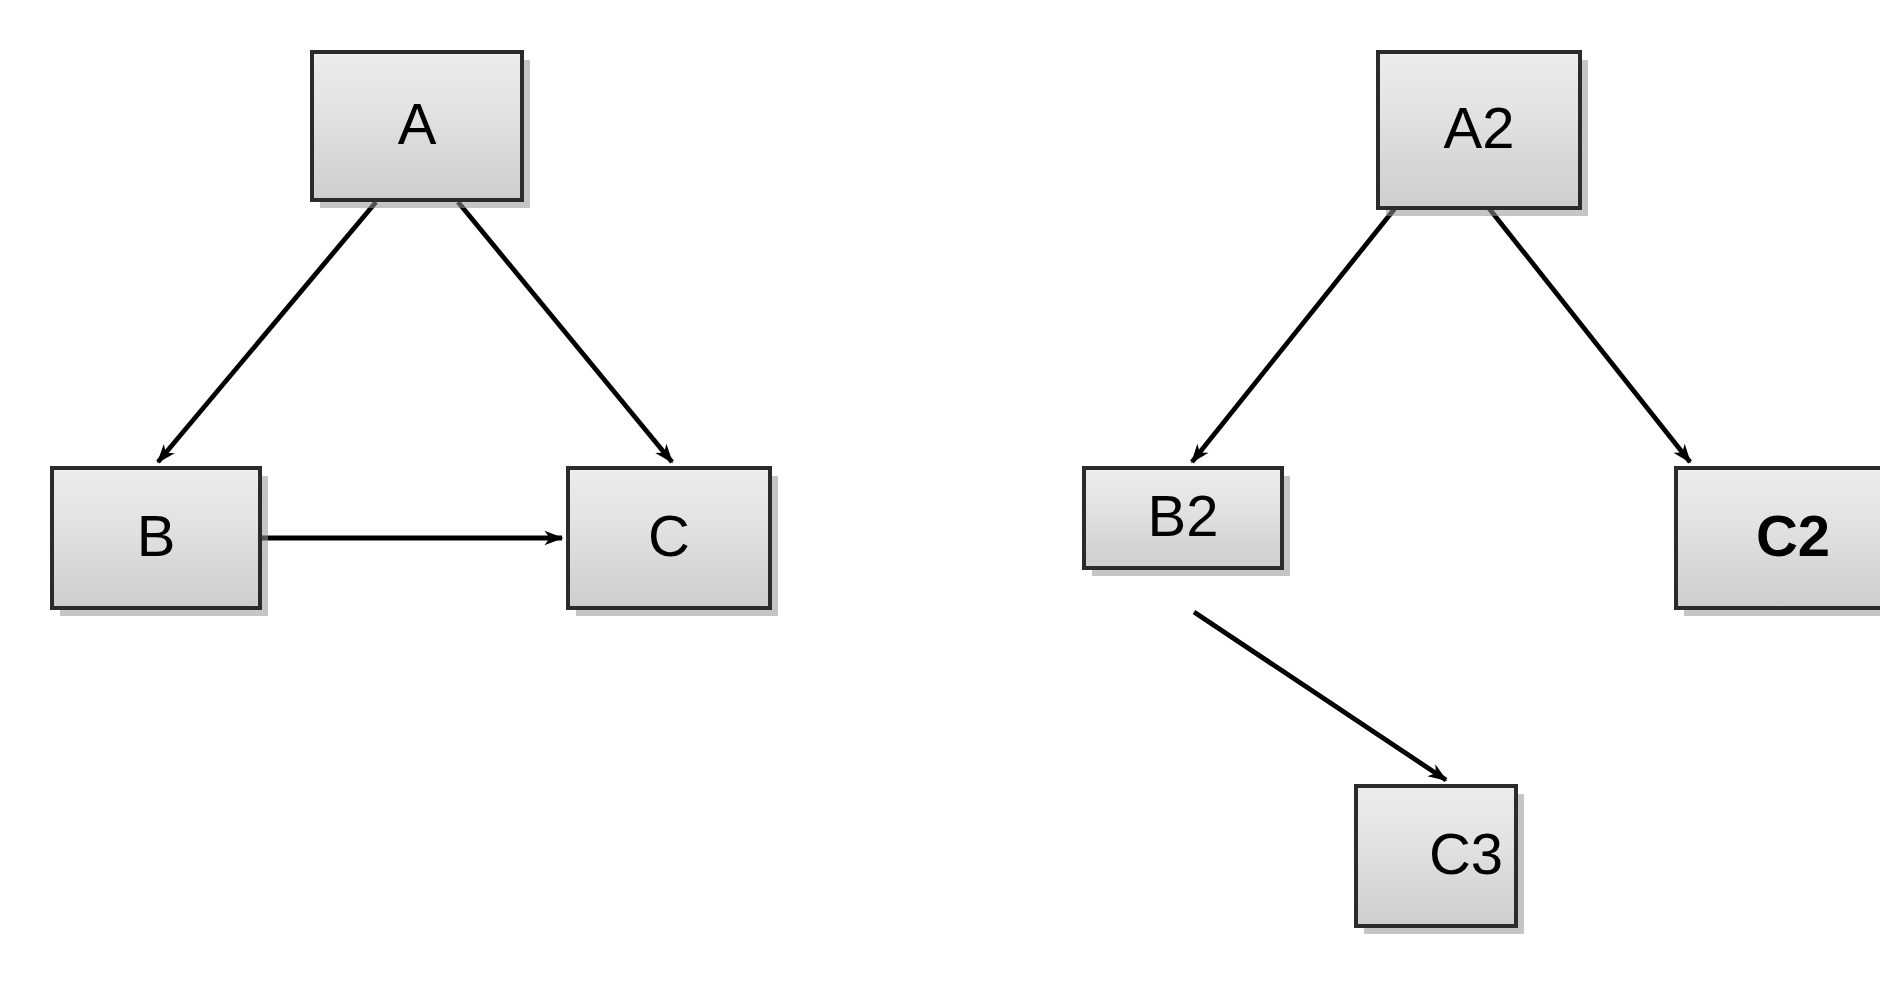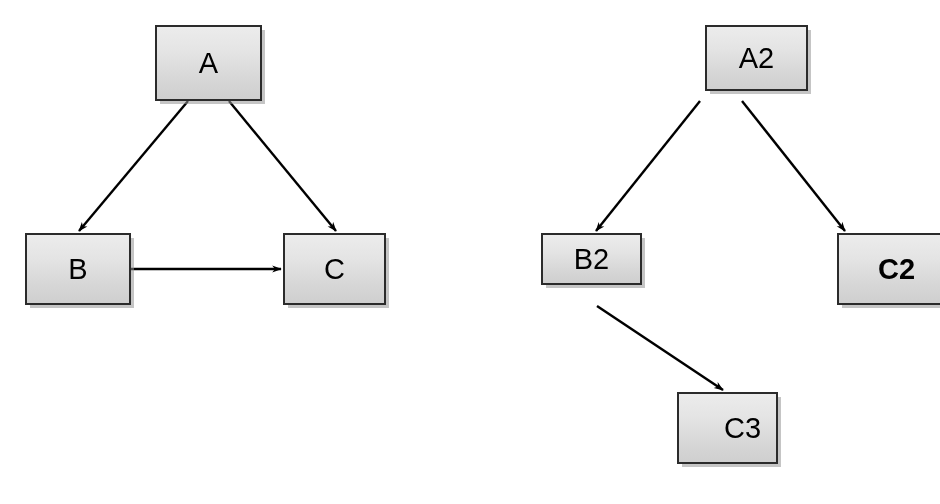--- a/index.html
+++ b/index.html
@@ -69,26 +69,26 @@
   <div id="nodes">
       <div class="node" style="left: 155px; top: 25px; width: 107px; height: 76px;">
         <span class="node-label">A</span>
       </div>
       <div class="node" style="left: 25px; top: 233px; width: 106px; height: 72px;">
         <span class="node-label">B</span>
       </div>
       <div class="node" style="left: 283px; top: 233px; width: 103px; height: 72px;">
         <span class="node-label">C</span>
       </div>
-      <div class="node" style="left: 705px; top: 25px; width: 103px; height: 66px;">
+      <div class="node" style="left: 688px; top: 25px; width: 103px; height: 80px;">
         <span class="node-label">A2</span>
       </div>
       <div class="node" style="left: 541px; top: 233px; width: 101px; height: 52px;">
         <span class="node-label">B2</span>
       </div>
       <div class="node" style="left: 837px; top: 233px; width: 119px; height: 72px; font-weight: bold;">
         <span class="node-label">C2</span>
       </div>
-      <div class="node" style="left: 677px; top: 392px; width: 101px; height: 72px; padding-left: 30px;">
+      <div class="node" style="left: 677px; top: 392px; width: 82px; height: 72px; padding-left: 30px;">
         <span class="node-label">C3</span>
       </div>
     </div>
 </div>
 
 </body></html>

